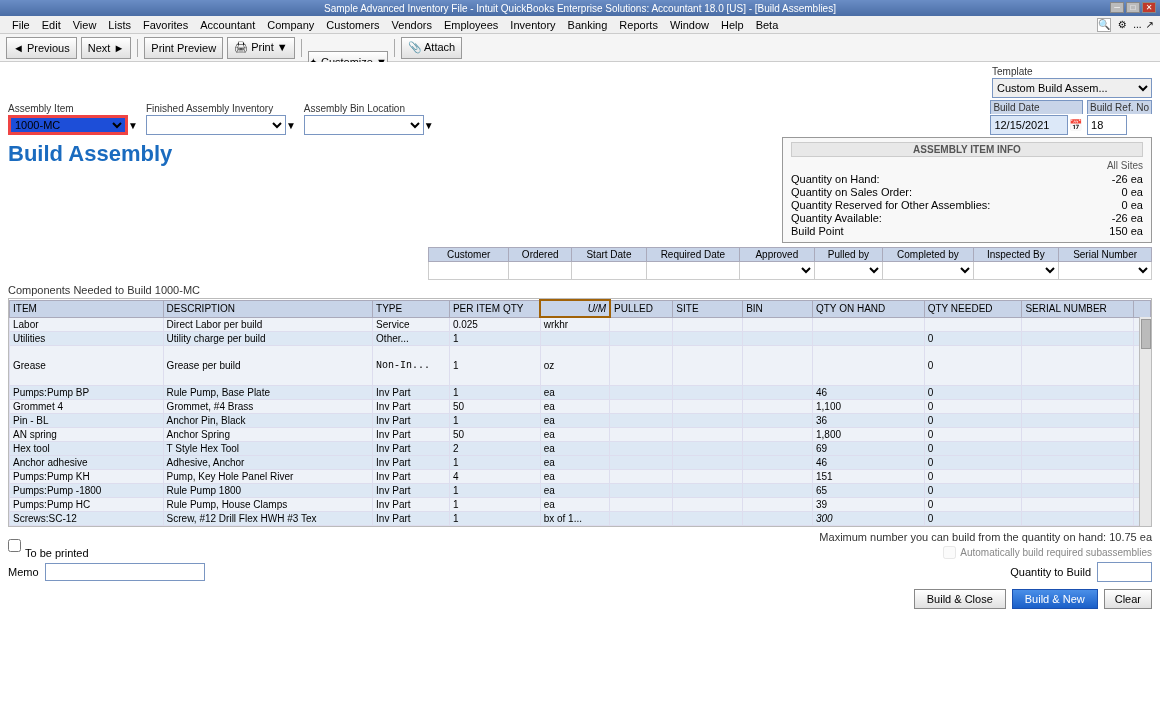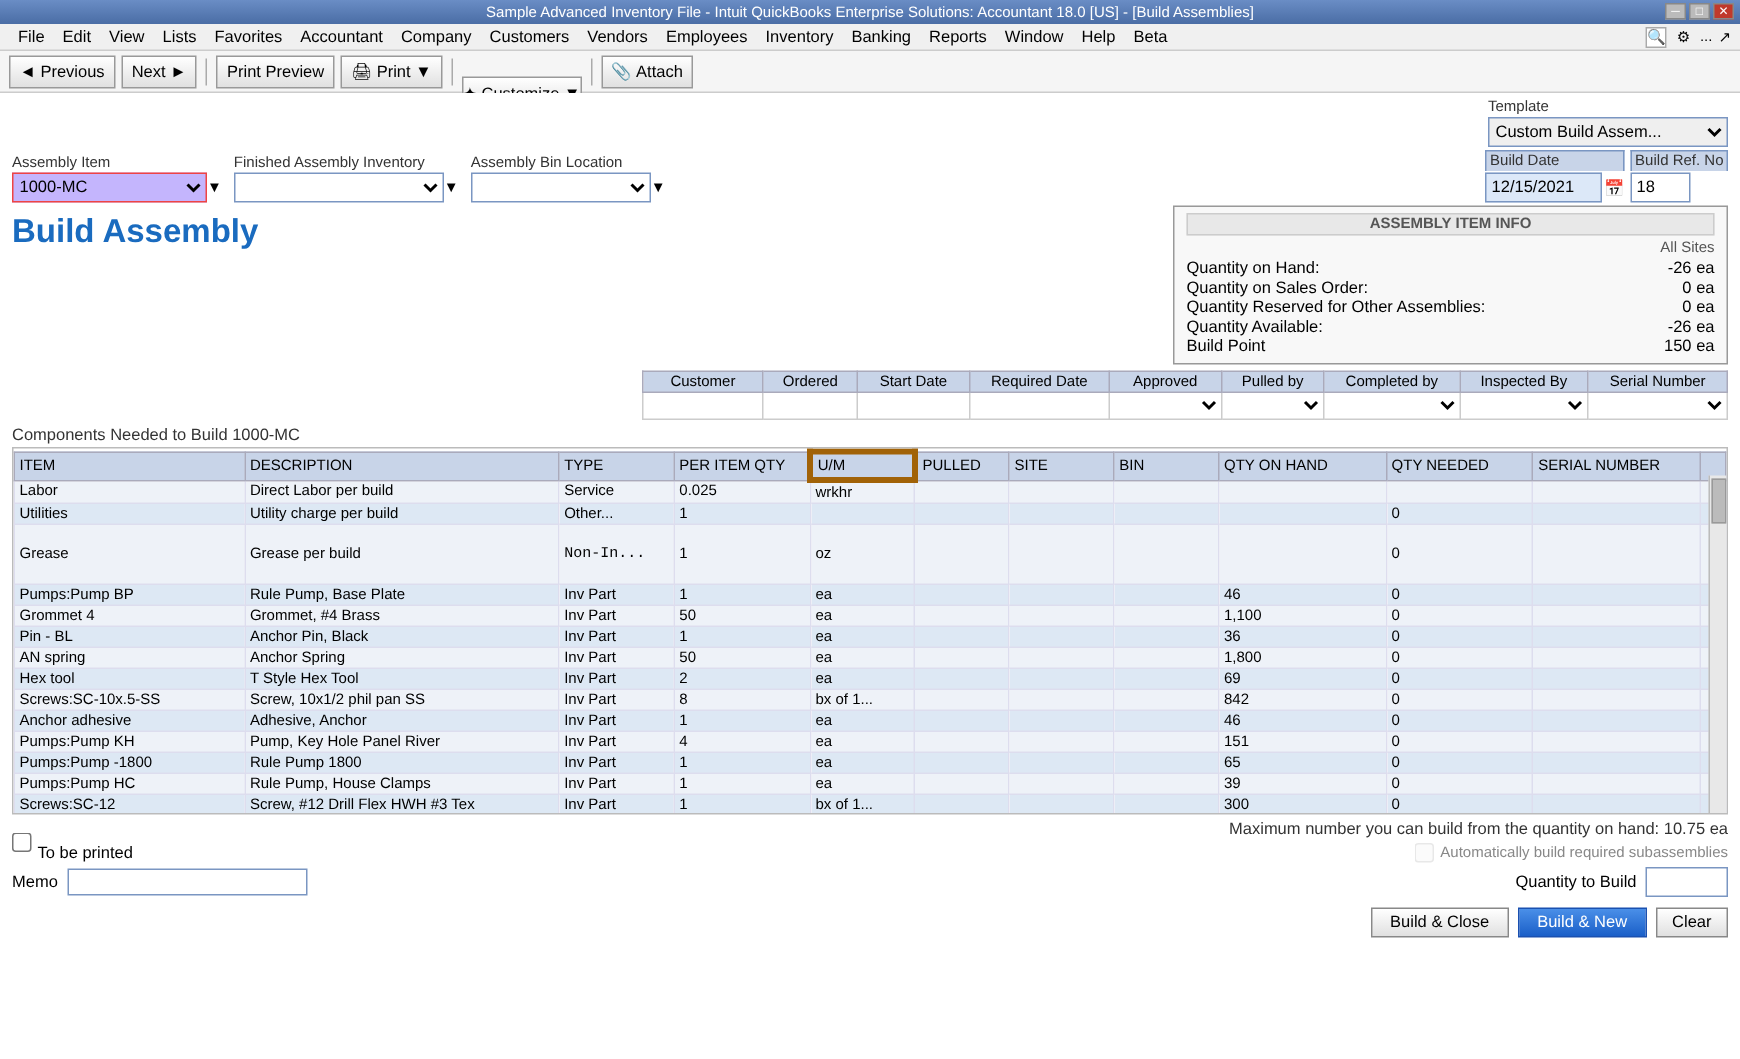--- a/index.html
+++ b/index.html
@@ -55,21 +55,21 @@
 </div>
 
 <div style="background:white; padding:4px 8px; height: calc(706px - 16px - 18px - 28px); overflow:hidden; position:relative;">
 
   <div style="display:flex; align-items:flex-end; justify-content:space-between; margin-bottom:2px;">
 
     <div style="display:flex; gap:8px; align-items:flex-end;">
       <div style="display:flex;flex-direction:column;gap:1px;">
         <label style="font-size:10px;color:#333;">Assembly Item</label>
         <div style="display:flex;align-items:center;">
-          <select style="width:130px;height:20px;font-size:11px;border:1px solid #ef4444;background:#c4b5fd;">
+          <select style="width:120px;height:20px;font-size:11px;border:3px solid #ef4444;background:#1d4ed8;">
             <option>1000-MC</option>
           </select>
           <span style="font-size:10px;">▼</span>
         </div>
       </div>
 
       <div style="display:flex;flex-direction:column;gap:1px;">
         <label style="font-size:10px;color:#333;">Finished Assembly Inventory</label>
         <div style="display:flex;align-items:center;">
           <select style="width:140px;height:20px;font-size:11px;border:1px solid #7a96c2;background:white;">
@@ -206,21 +206,21 @@
           <col style="width:70px">
           <col style="width:80px">
           <col style="width:12px">
         </colgroup>
         <thead>
           <tr>
             <th style="background:#c8d4e8;border:1px solid #aab;padding:2px 3px;text-align:left;font-size:10px;font-weight:normal;">ITEM</th>
             <th style="background:#c8d4e8;border:1px solid #aab;padding:2px 3px;text-align:left;font-size:10px;font-weight:normal;">DESCRIPTION</th>
             <th style="background:#c8d4e8;border:1px solid #aab;padding:2px 3px;text-align:left;font-size:10px;font-weight:normal;">TYPE</th>
             <th style="background:#c8d4e8;border:1px solid #aab;padding:2px 3px;text-align:left;font-size:10px;font-weight:normal;">PER ITEM QTY</th>
-            <th style="background:#c8d4e8;border:4px solid #a16207;padding:2px 3px;text-align:left;font-size:10px;font-weight:normal;">U/M</th>
+            <th style="background:#c8d4e8;border:2px solid #a16207;padding:2px 3px;text-align:right;font-size:10px;font-weight:normal;font-style:italic;">U/M</th>
             <th style="background:#c8d4e8;border:1px solid #aab;padding:2px 3px;text-align:left;font-size:10px;font-weight:normal;">PULLED</th>
             <th style="background:#c8d4e8;border:1px solid #aab;padding:2px 3px;text-align:left;font-size:10px;font-weight:normal;">SITE</th>
             <th style="background:#c8d4e8;border:1px solid #aab;padding:2px 3px;text-align:left;font-size:10px;font-weight:normal;">BIN</th>
             <th style="background:#c8d4e8;border:1px solid #aab;padding:2px 3px;text-align:left;font-size:10px;font-weight:normal;">QTY ON HAND</th>
             <th style="background:#c8d4e8;border:1px solid #aab;padding:2px 3px;text-align:left;font-size:10px;font-weight:normal;">QTY NEEDED</th>
             <th style="background:#c8d4e8;border:1px solid #aab;padding:2px 3px;text-align:left;font-size:10px;font-weight:normal;">SERIAL NUMBER</th>
             <th style="background:#c8d4e8;border:1px solid #aab;padding:0;width:12px;"></th>
           </tr>
         </thead>
         <tbody id="components-tbody">
@@ -329,34 +329,20 @@
               <td style="border: 1px solid rgb(221, 221, 238); padding: 1px 3px; white-space: nowrap; overflow: hidden; font-size: 10px;">2</td>
               <td style="border: 1px solid rgb(221, 221, 238); padding: 1px 3px; white-space: nowrap; overflow: hidden; font-size: 10px;">ea</td>
               <td style="border: 1px solid rgb(221, 221, 238); padding: 1px 3px; white-space: nowrap; overflow: hidden; font-size: 10px;"></td>
               <td style="border: 1px solid rgb(221, 221, 238); padding: 1px 3px; white-space: nowrap; overflow: hidden; font-size: 10px;"></td>
               <td style="border: 1px solid rgb(221, 221, 238); padding: 1px 3px; white-space: nowrap; overflow: hidden; font-size: 10px;"></td>
               <td style="border: 1px solid rgb(221, 221, 238); padding: 1px 3px; white-space: nowrap; overflow: hidden; font-size: 10px;">69</td>
               <td style="border: 1px solid rgb(221, 221, 238); padding: 1px 3px; white-space: nowrap; overflow: hidden; font-size: 10px;">0</td>
               <td style="border: 1px solid rgb(221, 221, 238); padding: 1px 3px; white-space: nowrap; overflow: hidden; font-size: 10px;"></td>
               <td style="border: 1px solid rgb(221, 221, 238); padding: 1px 3px; white-space: nowrap; overflow: hidden; font-size: 10px;"></td>
             </tr>
-            <tr style="background: rgb(238, 242, 248);">
-              <td style="border: 1px solid rgb(221, 221, 238); padding: 1px 3px; white-space: nowrap; overflow: hidden; font-size: 10px;">Screws:SC-10x.5-SS</td>
-              <td style="border: 1px solid rgb(221, 221, 238); padding: 1px 3px; white-space: nowrap; overflow: hidden; font-size: 10px;">Screw, 10x1/2 phil pan SS</td>
-              <td style="border: 1px solid rgb(221, 221, 238); padding: 1px 3px; white-space: nowrap; overflow: hidden; font-size: 10px;">Inv Part</td>
-              <td style="border: 1px solid rgb(221, 221, 238); padding: 1px 3px; white-space: nowrap; overflow: hidden; font-size: 10px;">8</td>
-              <td style="border: 1px solid rgb(221, 221, 238); padding: 1px 3px; white-space: nowrap; overflow: hidden; font-size: 10px;">bx of 1...</td>
-              <td style="border: 1px solid rgb(221, 221, 238); padding: 1px 3px; white-space: nowrap; overflow: hidden; font-size: 10px;"></td>
-              <td style="border: 1px solid rgb(221, 221, 238); padding: 1px 3px; white-space: nowrap; overflow: hidden; font-size: 10px;"></td>
-              <td style="border: 1px solid rgb(221, 221, 238); padding: 1px 3px; white-space: nowrap; overflow: hidden; font-size: 10px;"></td>
-              <td style="border: 1px solid rgb(221, 221, 238); padding: 1px 3px; white-space: nowrap; overflow: hidden; font-size: 10px;">842</td>
-              <td style="border: 1px solid rgb(221, 221, 238); padding: 1px 3px; white-space: nowrap; overflow: hidden; font-size: 10px;">0</td>
-              <td style="border: 1px solid rgb(221, 221, 238); padding: 1px 3px; white-space: nowrap; overflow: hidden; font-size: 10px;"></td>
-              <td style="border: 1px solid rgb(221, 221, 238); padding: 1px 3px; white-space: nowrap; overflow: hidden; font-size: 10px;"></td>
-            </tr>
             <tr style="background: rgb(221, 232, 244);">
               <td style="border: 1px solid rgb(221, 221, 238); padding: 1px 3px; white-space: nowrap; overflow: hidden; font-size: 10px;">Anchor adhesive</td>
               <td style="border: 1px solid rgb(221, 221, 238); padding: 1px 3px; white-space: nowrap; overflow: hidden; font-size: 10px;">Adhesive, Anchor</td>
               <td style="border: 1px solid rgb(221, 221, 238); padding: 1px 3px; white-space: nowrap; overflow: hidden; font-size: 10px;">Inv Part</td>
               <td style="border: 1px solid rgb(221, 221, 238); padding: 1px 3px; white-space: nowrap; overflow: hidden; font-size: 10px;">1</td>
               <td style="border: 1px solid rgb(221, 221, 238); padding: 1px 3px; white-space: nowrap; overflow: hidden; font-size: 10px;">ea</td>
               <td style="border: 1px solid rgb(221, 221, 238); padding: 1px 3px; white-space: nowrap; overflow: hidden; font-size: 10px;"></td>
               <td style="border: 1px solid rgb(221, 221, 238); padding: 1px 3px; white-space: nowrap; overflow: hidden; font-size: 10px;"></td>
               <td style="border: 1px solid rgb(221, 221, 238); padding: 1px 3px; white-space: nowrap; overflow: hidden; font-size: 10px;"></td>
               <td style="border: 1px solid rgb(221, 221, 238); padding: 1px 3px; white-space: nowrap; overflow: hidden; font-size: 10px;">46</td>
@@ -408,21 +394,21 @@
             </tr>
             <tr style="background: rgb(221, 232, 244);">
               <td style="border: 1px solid rgb(221, 221, 238); padding: 1px 3px; white-space: nowrap; overflow: hidden; font-size: 10px;">Screws:SC-12</td>
               <td style="border: 1px solid rgb(221, 221, 238); padding: 1px 3px; white-space: nowrap; overflow: hidden; font-size: 10px;">Screw, #12 Drill Flex HWH #3 Tex</td>
               <td style="border: 1px solid rgb(221, 221, 238); padding: 1px 3px; white-space: nowrap; overflow: hidden; font-size: 10px;">Inv Part</td>
               <td style="border: 1px solid rgb(221, 221, 238); padding: 1px 3px; white-space: nowrap; overflow: hidden; font-size: 10px;">1</td>
               <td style="border: 1px solid rgb(221, 221, 238); padding: 1px 3px; white-space: nowrap; overflow: hidden; font-size: 10px;">bx of 1...</td>
               <td style="border: 1px solid rgb(221, 221, 238); padding: 1px 3px; white-space: nowrap; overflow: hidden; font-size: 10px;"></td>
               <td style="border: 1px solid rgb(221, 221, 238); padding: 1px 3px; white-space: nowrap; overflow: hidden; font-size: 10px;"></td>
               <td style="border: 1px solid rgb(221, 221, 238); padding: 1px 3px; white-space: nowrap; overflow: hidden; font-size: 10px;"></td>
-              <td style="border: 1px solid rgb(221, 221, 238); padding: 1px 3px; white-space: nowrap; overflow: hidden; font-size: 10px;">300</td>
+              <td style="border: 1px solid rgb(221, 221, 238); padding: 1px 3px; white-space: nowrap; overflow: hidden; font-size: 10px; font-style: italic;">300</td>
               <td style="border: 1px solid rgb(221, 221, 238); padding: 1px 3px; white-space: nowrap; overflow: hidden; font-size: 10px;">0</td>
               <td style="border: 1px solid rgb(221, 221, 238); padding: 1px 3px; white-space: nowrap; overflow: hidden; font-size: 10px;"></td>
               <td style="border: 1px solid rgb(221, 221, 238); padding: 1px 3px; white-space: nowrap; overflow: hidden; font-size: 10px;"></td>
             </tr>
           </tbody>
       </table>
     </div>
 
     <div style="position:absolute;right:0;top:18px;width:12px;height:100%;background:#e8e8e8;border-left:1px solid #bbb;">
       <div style="width:10px;height:30px;background:#bbb;margin:2px 1px;border:1px solid #999;"></div>

